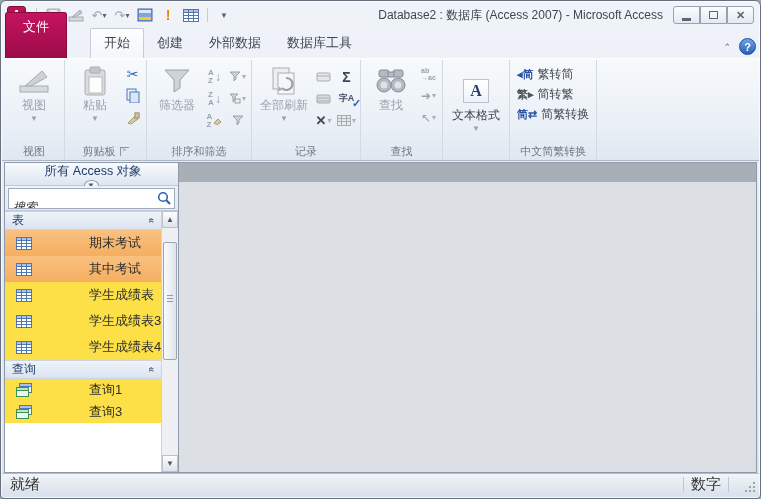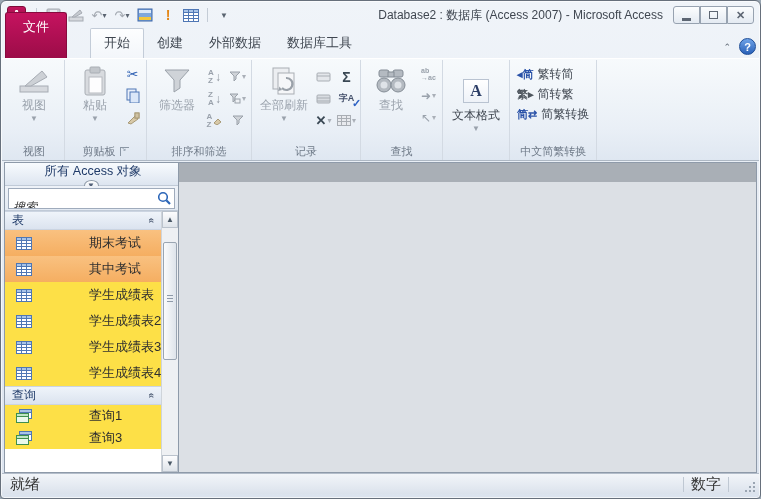--- a/index.html
+++ b/index.html
@@ -518,46 +518,33 @@
             <span>
                 <svg width="16" height="13">
                   <rect x="0.5" y="0.5" width="15" height="12" fill="#fff" stroke="#4f77b5"></rect>
                   <rect x="0.5" y="0.5" width="15" height="3" fill="#a9c4e8" stroke="#4f77b5"></rect>
                   <line x1="5.5" y1="0.5" x2="5.5" y2="12.5" stroke="#4f77b5"></line>
                   <line x1="10.5" y1="0.5" x2="10.5" y2="12.5" stroke="#4f77b5"></line>
                   <line x1="0.5" y1="6.5" x2="15.5" y2="6.5" stroke="#4f77b5"></line>
                   <line x1="0.5" y1="9.5" x2="15.5" y2="9.5" stroke="#4f77b5"></line>
                 </svg>
               </span>
-            <span class="nlbl">学生成绩表2</span>
+            <span class="nlbl">学生成绩表3</span>
           </div>
           <div class="navrow">
             <span>
                 <svg width="16" height="13">
                   <rect x="0.5" y="0.5" width="15" height="12" fill="#fff" stroke="#4f77b5"></rect>
                   <rect x="0.5" y="0.5" width="15" height="3" fill="#a9c4e8" stroke="#4f77b5"></rect>
                   <line x1="5.5" y1="0.5" x2="5.5" y2="12.5" stroke="#4f77b5"></line>
                   <line x1="10.5" y1="0.5" x2="10.5" y2="12.5" stroke="#4f77b5"></line>
                   <line x1="0.5" y1="6.5" x2="15.5" y2="6.5" stroke="#4f77b5"></line>
                   <line x1="0.5" y1="9.5" x2="15.5" y2="9.5" stroke="#4f77b5"></line>
                 </svg>
               </span>
-            <span class="nlbl">学生成绩表3</span>
-          </div>
-          <div class="navrow">
-            <span>
-                <svg width="16" height="13">
-                  <rect x="0.5" y="0.5" width="15" height="12" fill="#fff" stroke="#4f77b5"></rect>
-                  <rect x="0.5" y="0.5" width="15" height="3" fill="#a9c4e8" stroke="#4f77b5"></rect>
-                  <line x1="5.5" y1="0.5" x2="5.5" y2="12.5" stroke="#4f77b5"></line>
-                  <line x1="10.5" y1="0.5" x2="10.5" y2="12.5" stroke="#4f77b5"></line>
-                  <line x1="0.5" y1="6.5" x2="15.5" y2="6.5" stroke="#4f77b5"></line>
-                  <line x1="0.5" y1="9.5" x2="15.5" y2="9.5" stroke="#4f77b5"></line>
-                </svg>
-              </span>
             <span class="nlbl">学生成绩表4</span>
           </div>
 
           <div class="sechead">
             <span class="seclbl">查询</span>
             <span class="secchev">«</span>
           </div>
           <div class="navrow" style="height:22px">
             <span>
                 <svg width="16" height="14">

